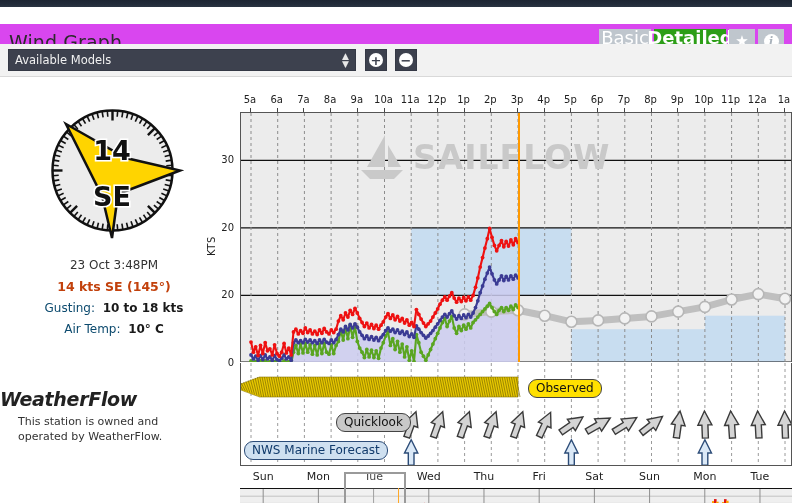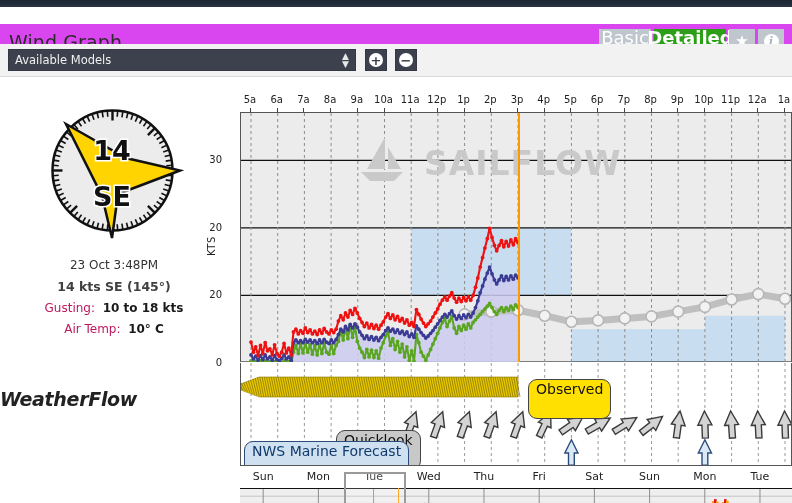--- a/index.html
+++ b/index.html
@@ -70,22 +70,22 @@
     color:#3d414e; font-size:13px; font-weight:bold; line-height:1;
   }
 
   
   .leftpanel { position:absolute; left:0; top:78px; width:228px; height:425px; background:#fff; }
 
   .compass-wrap { position:absolute; left:40px; top:20px; width:145px; height:145px; }
   .readout { position:absolute; left:0; top:180px; width:228px; text-align:center; }
   .ro-line { font-size:12px; margin-bottom:7px; color:#333; }
   .ro-time { color:#333333; font-size:12px; }
-  .ro-main { color:#404040; font-weight:bold; font-size:12.5px; }
-  .ro-lbl { color:#be185d; font-size:12px; }
+  .ro-main { color:#c2410c; font-weight:bold; font-size:12.5px; }
+  .ro-lbl { color:#0c4a6e; font-size:12px; }
   .ro-val { color:#1a1a1a; font-weight:bold; font-size:12px; }
 
   .brand { position:absolute; left:0; top:310px; width:228px; text-align:left; }
   .brand-name {
     font-size:19px; font-weight:bold; font-style:italic; color:#222;
     letter-spacing:-0.3px;
   }
   .brand-sub { font-size:11px; color:#333; margin-top:5px; line-height:1.35; padding:0 18px; }
 
   
@@ -101,48 +101,48 @@
     white-space:nowrap;
   }
   .axis-tick-mark { position:absolute; top:14px; width:1px; height:4px; background:#444; }
 
   .plot {
     position:absolute; left:12px; top:34px; width:552px; height:250px;
     background:#ececec; border-left:1px solid #555; border-top:1px solid #555;
     border-right:1px solid #555; overflow:hidden;
   }
   .ylab {
-    position:absolute; font-size:10px; color:#222; right:16px; transform:translateY(-50%);
+    position:absolute; font-size:10px; color:#222; right:4px; transform:translateY(-50%);
     text-align:right; width:22px;
   }
   .ylabels { position:absolute; left:-14px; top:34px; width:24px; height:250px; }
   .kts-label {
     position:absolute; left:-22px; top:178px; font-size:10px; color:#222;
     transform:rotate(-90deg); transform-origin:left top; letter-spacing:0.5px;
   }
   .watermark {
     position:absolute; left:118px; top:18px; width:300px; height:52px;
-    display:flex; align-items:flex-end; gap:19px; opacity:1; pointer-events:none;
+    display:flex; align-items:center; gap:8px; opacity:1; pointer-events:none;
   }
   .wm-text {
     font-size:33px; font-weight:bold; color:#c9c9c9; letter-spacing:1px;
     font-family:"DejaVu Sans","Liberation Sans",sans-serif;
   }
   .nowline {
     position:absolute; width:2px; background:#ff9900; top:0; bottom:0; z-index:9;
   }
 
   
   .band {
     position:absolute; left:12px; top:285px; width:552px; height:103px;
     background:#ffffff; border-left:1px solid #555; border-right:1px solid #555;
     border-bottom:1px solid #555; overflow:hidden;
   }
   .pill {
-    position:absolute; border-radius:9px; font-size:14px; padding:1px 7px 20px 7px;
+    position:absolute; border-radius:9px; font-size:12px; padding:1px 7px 2px 7px;
     white-space:nowrap; line-height:1.2;
   }
   .pill.observed { background:#ffe000; border:1px solid #444; color:#111; }
   .pill.quicklook { background:#c8c8c8; border:1px solid #444; color:#111; }
   .pill.nws { background:#cfe0f0; border:1px solid #2c4c78; color:#103a6b; }
 
   
   .nav {
     position:absolute; left:12px; top:392px; width:552px; height:64px;
   }
@@ -287,20 +287,21 @@
         &nbsp;<span class="ro-val">10 to 18 kts</span>
       </div>
       <div class="ro-line">
         <span class="ro-lbl">Air Temp:</span>
         &nbsp;<span class="ro-val">10° C</span>
       </div>
     </div>
 
     <div class="brand">
       <div class="brand-name">WeatherFlow</div>
+      <div class="brand-sub">This station is owned and operated by WeatherFlow.</div>
     </div>
   </div>
 
   <div class="chartarea">
 
 
     <div class="axis-top" id="axis-top">
         <span class="tk" style="left:22px">5a</span>
         <span class="axis-tick-mark" style="left:22px"></span>
         <span class="tk" style="left:48.7px">6a</span>
@@ -913,21 +914,21 @@
           <polygon points="439.1,48.1 444.1,63.0 440.2,62.4 438.4,75.3 432.4,74.5 434.2,61.6 430.3,61.0" fill="#d4d4d4" stroke="#3a3a3a" stroke-width="1.4"></polygon>
           <polygon points="463.4,48.0 470.9,61.8 466.9,61.9 467.4,74.9 461.4,75.1 460.9,62.1 456.9,62.2" fill="#d4d4d4" stroke="#3a3a3a" stroke-width="1.4"></polygon>
           <polygon points="489.6,48.0 497.6,61.5 493.6,61.8 494.5,74.8 488.5,75.2 487.6,62.2 483.6,62.5" fill="#d4d4d4" stroke="#3a3a3a" stroke-width="1.4"></polygon>
           <polygon points="516.6,48.0 524.3,61.6 520.3,61.8 521.0,74.8 515.0,75.1 514.3,62.2 510.3,62.4" fill="#d4d4d4" stroke="#3a3a3a" stroke-width="1.4"></polygon>
           <polygon points="543.5,48.0 551.0,61.8 547.0,61.9 547.5,74.9 541.5,75.1 541.0,62.1 537.0,62.2" fill="#d4d4d4" stroke="#3a3a3a" stroke-width="1.4"></polygon>
           <polygon points="170.2,76.7 176.8,90.0 173.0,90.0 173.0,102.3 167.3,102.3 167.3,90.0 163.5,90.0" fill="#dbe9f7" stroke="#2c4c78" stroke-width="1.4"></polygon>
           <polygon points="330.4,76.7 337.0,90.0 333.3,90.0 333.3,102.3 327.5,102.3 327.5,90.0 323.8,90.0" fill="#dbe9f7" stroke="#2c4c78" stroke-width="1.4"></polygon>
           <polygon points="463.9,76.7 470.5,90.0 466.8,90.0 466.8,102.3 461.0,102.3 461.0,90.0 457.3,90.0" fill="#dbe9f7" stroke="#2c4c78" stroke-width="1.4"></polygon>
         </svg>
       <div class="pill observed" id="pill-obs" style="left: 287px; top: 16px;">Observed</div>
-      <div class="pill quicklook" id="pill-ql" style="left: 95px; top: 50px; margin-top: 17px;">Quicklook</div>
+      <div class="pill quicklook" id="pill-ql" style="left: 95px; top: 50px;">Quicklook</div>
       <div class="pill nws" id="pill-nws" style="left: 3px; top: 78px;">NWS Marine Forecast</div>
     </div>
 
     <div class="nav">
       <div class="nav-days" id="navdays">
           <span class="nav-day" style="left:23.184px">Sun</span>
           <span class="nav-day" style="left:78.384px">Mon</span>
           <span class="nav-day" style="left:133.584px">Tue</span>
           <span class="nav-day" style="left:188.78400000000002px">Wed</span>
           <span class="nav-day" style="left:243.984px">Thu</span>

